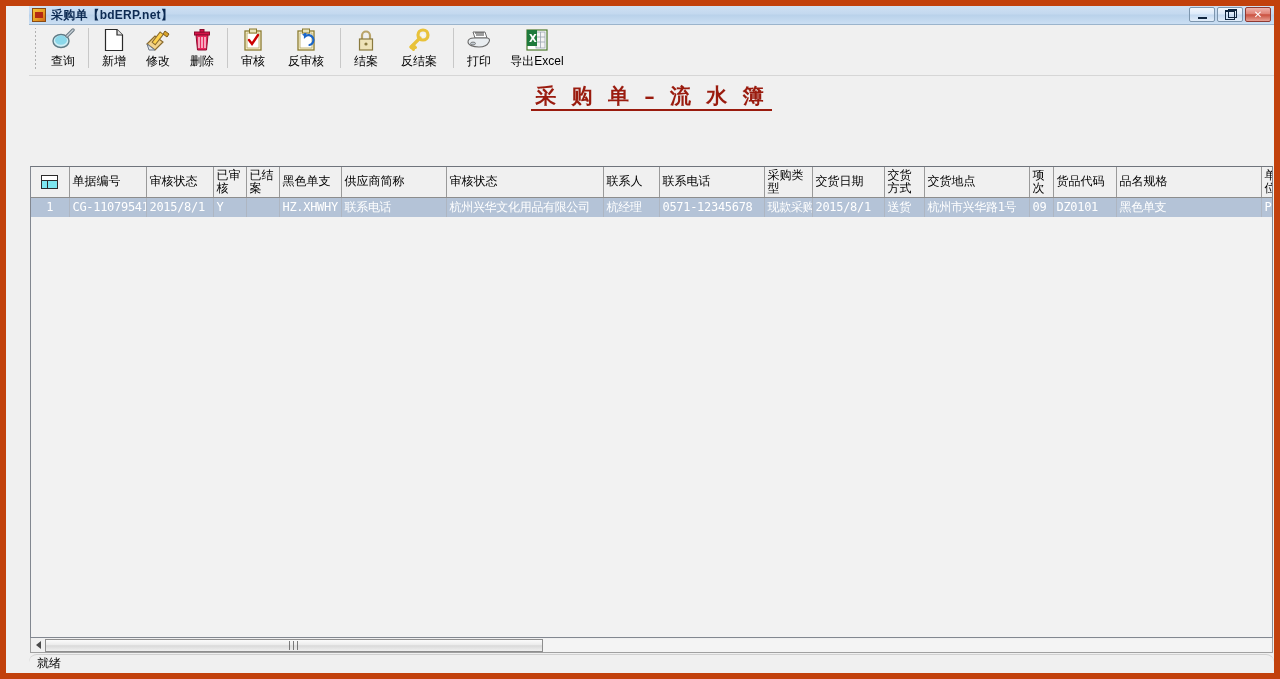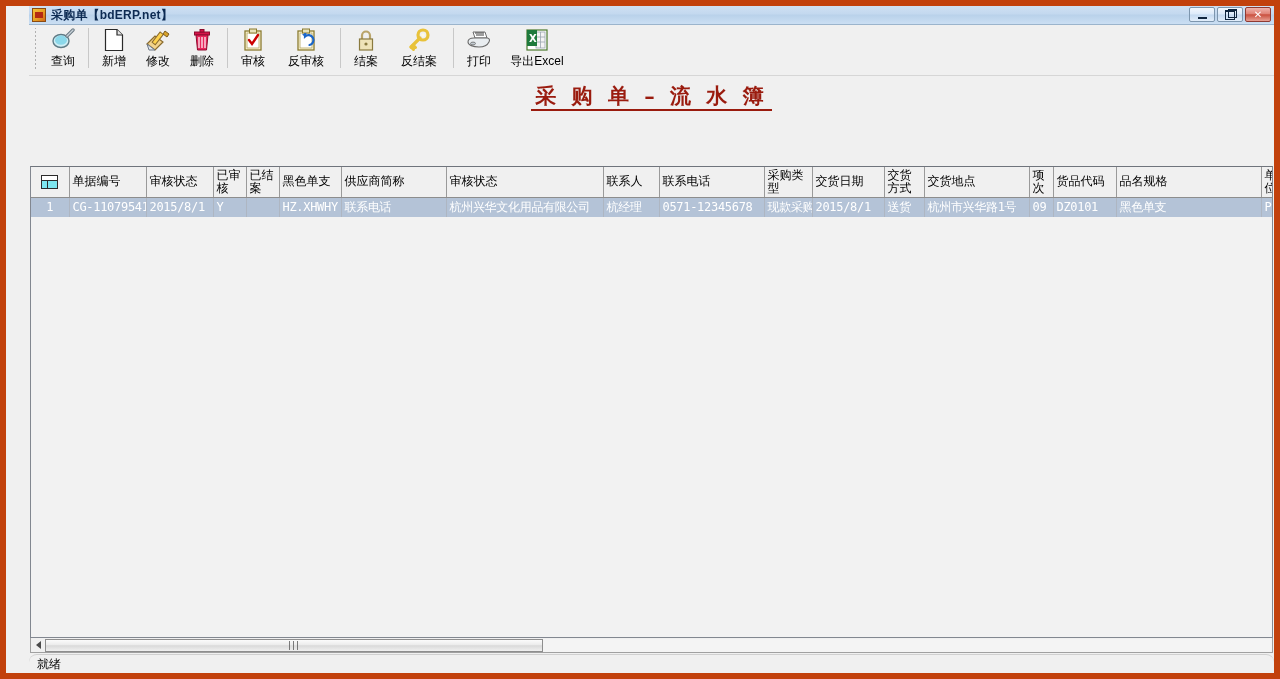--- a/index.html
+++ b/index.html
@@ -201,21 +201,21 @@
     position:absolute;left:0;top:0;height:13px;
     border:1px solid #8e8e8e;box-sizing:border-box;
     background:linear-gradient(to bottom,#fbfbfb 0%,#ebebeb 45%,#d9d9d9 52%,#f0f0f0 100%);
     display:flex;align-items:center;justify-content:center;
   }
   .sb-grip{font-size:9px;color:#555;letter-spacing:1px;line-height:1;font-family:"DejaVu Sans",sans-serif;}
   
   .statusbar{
     flex:0 0 18px;height:18px;background:#f0f0f0;
     border-top:1px solid #d0d0d0;
-    display:flex;align-items:center;padding-left:8px;
+    display:flex;padding-left:8px;
     font-size:12px;color:#000;border-radius:8px;
   }
   svg{display:block;}
 </style>
 </head>
 <body>
 
 <div class="window">
 
   <div class="titlebar">

